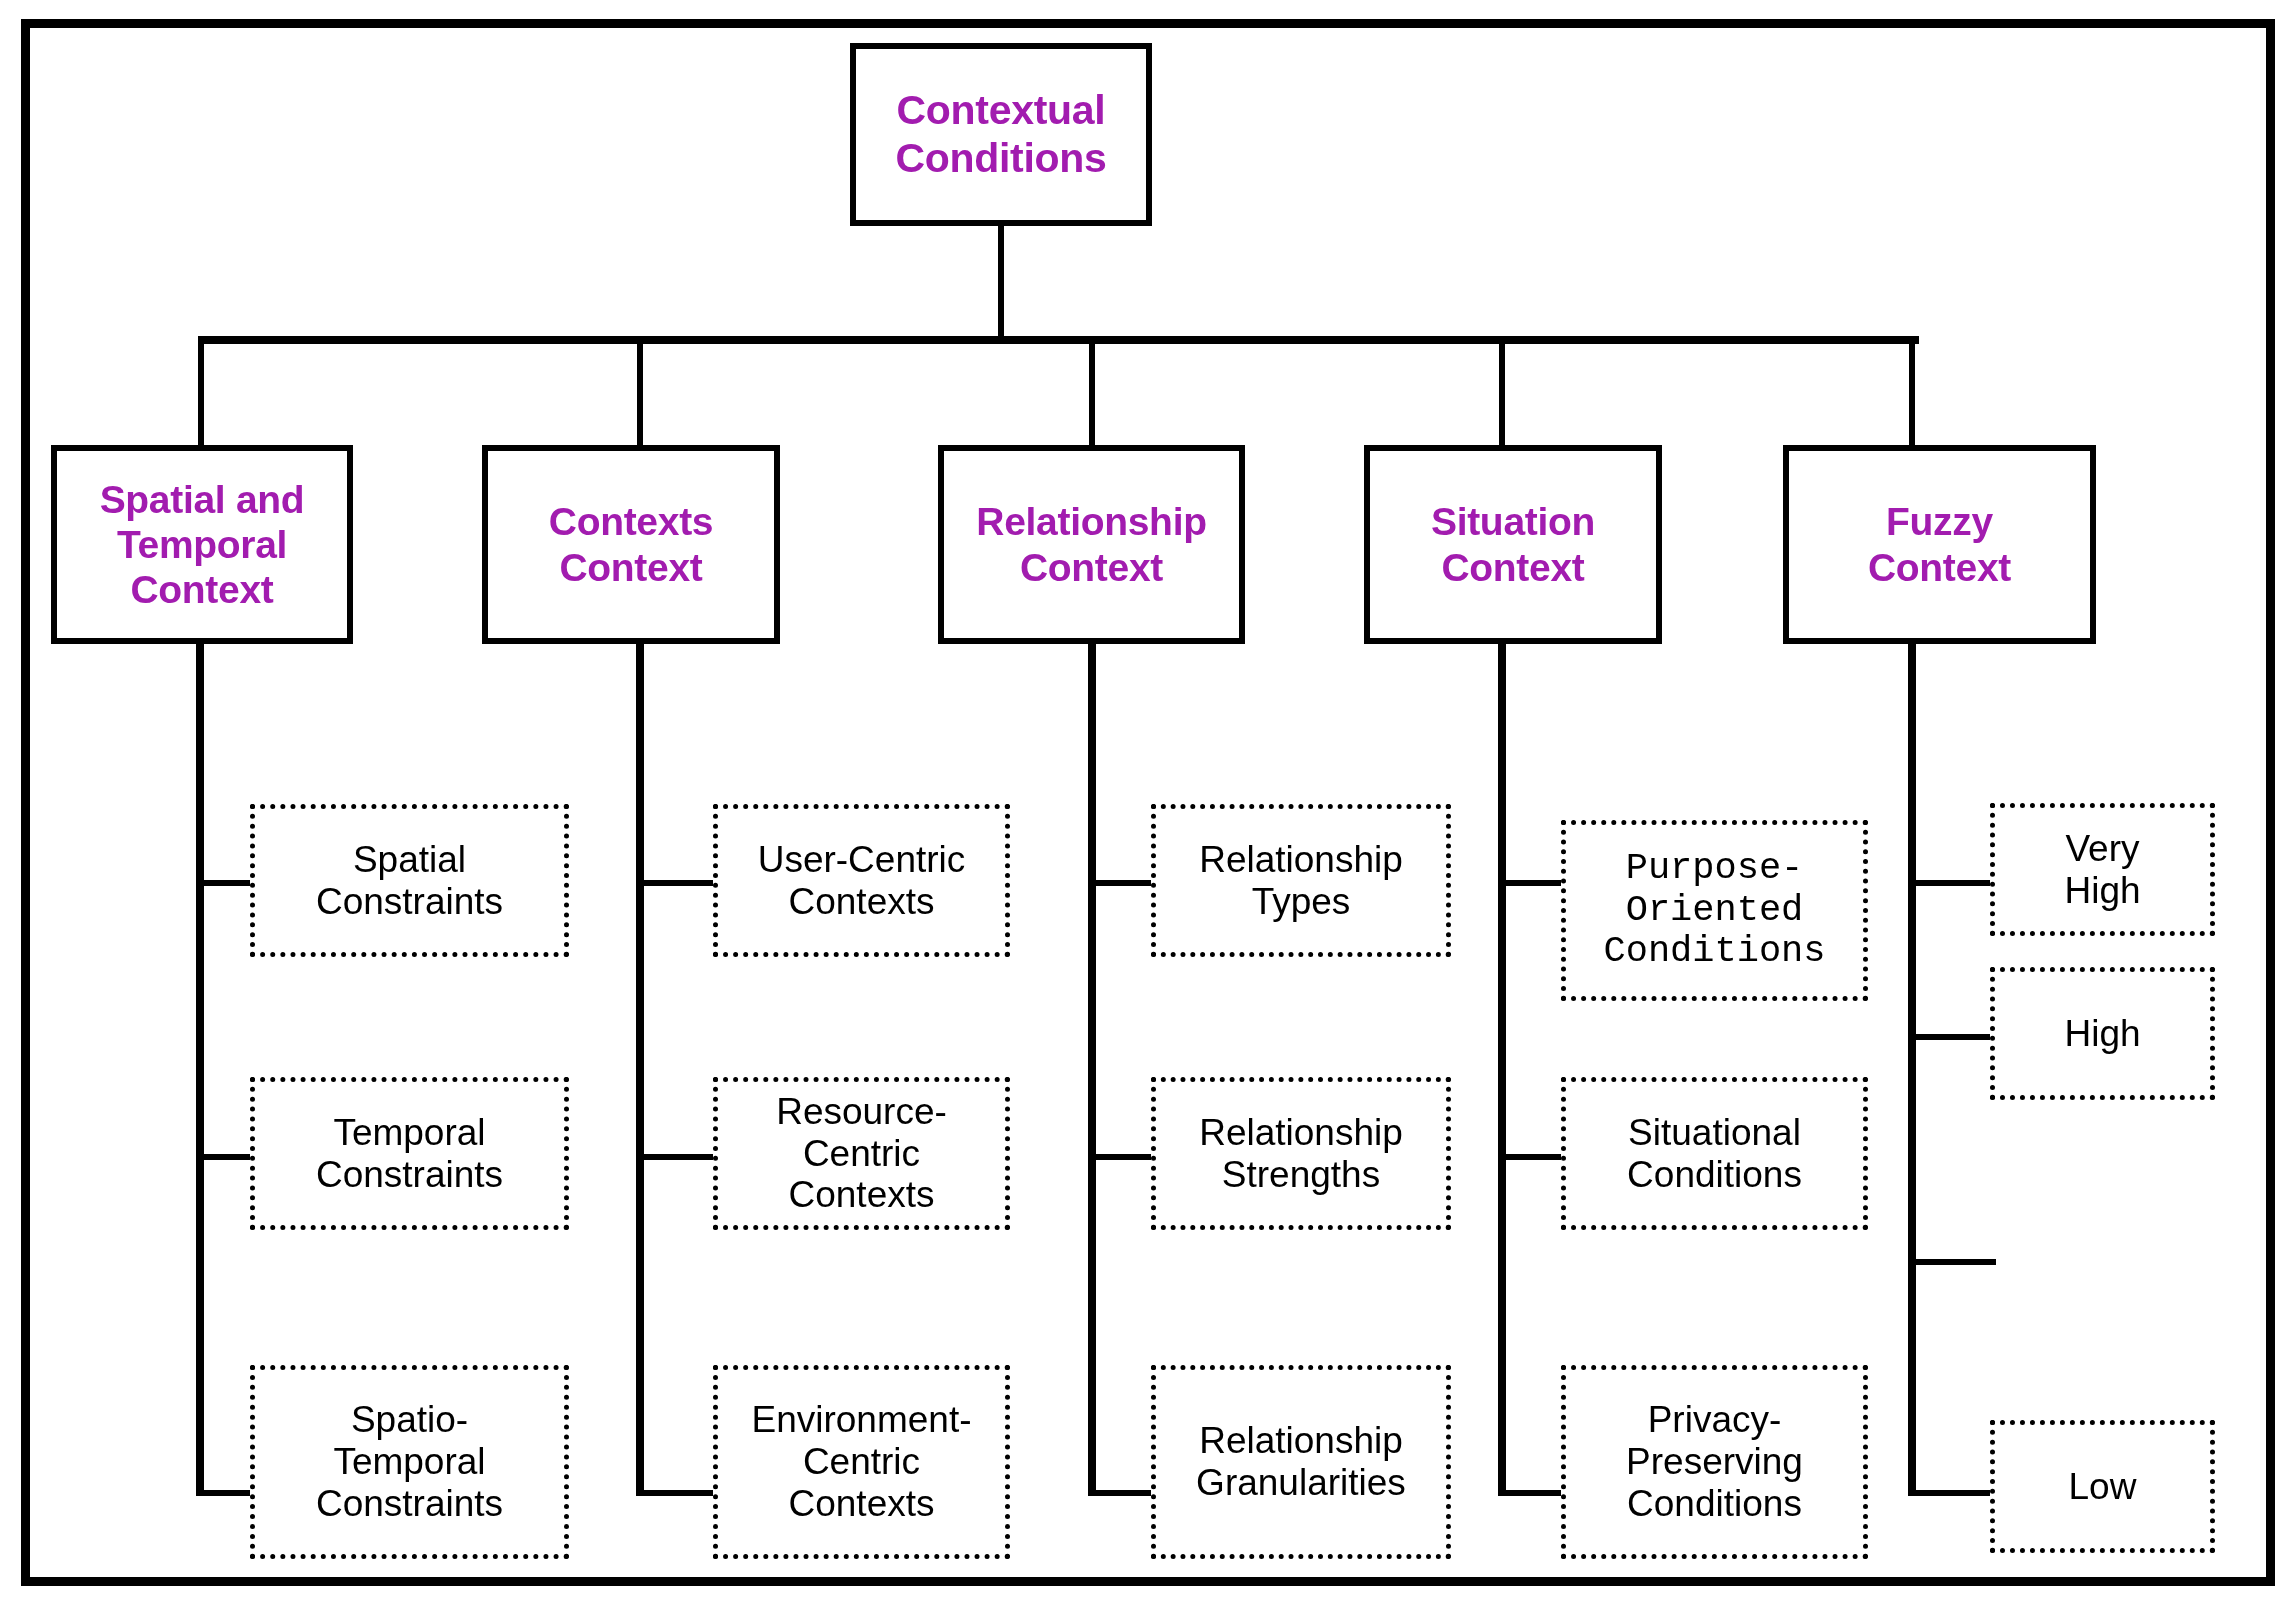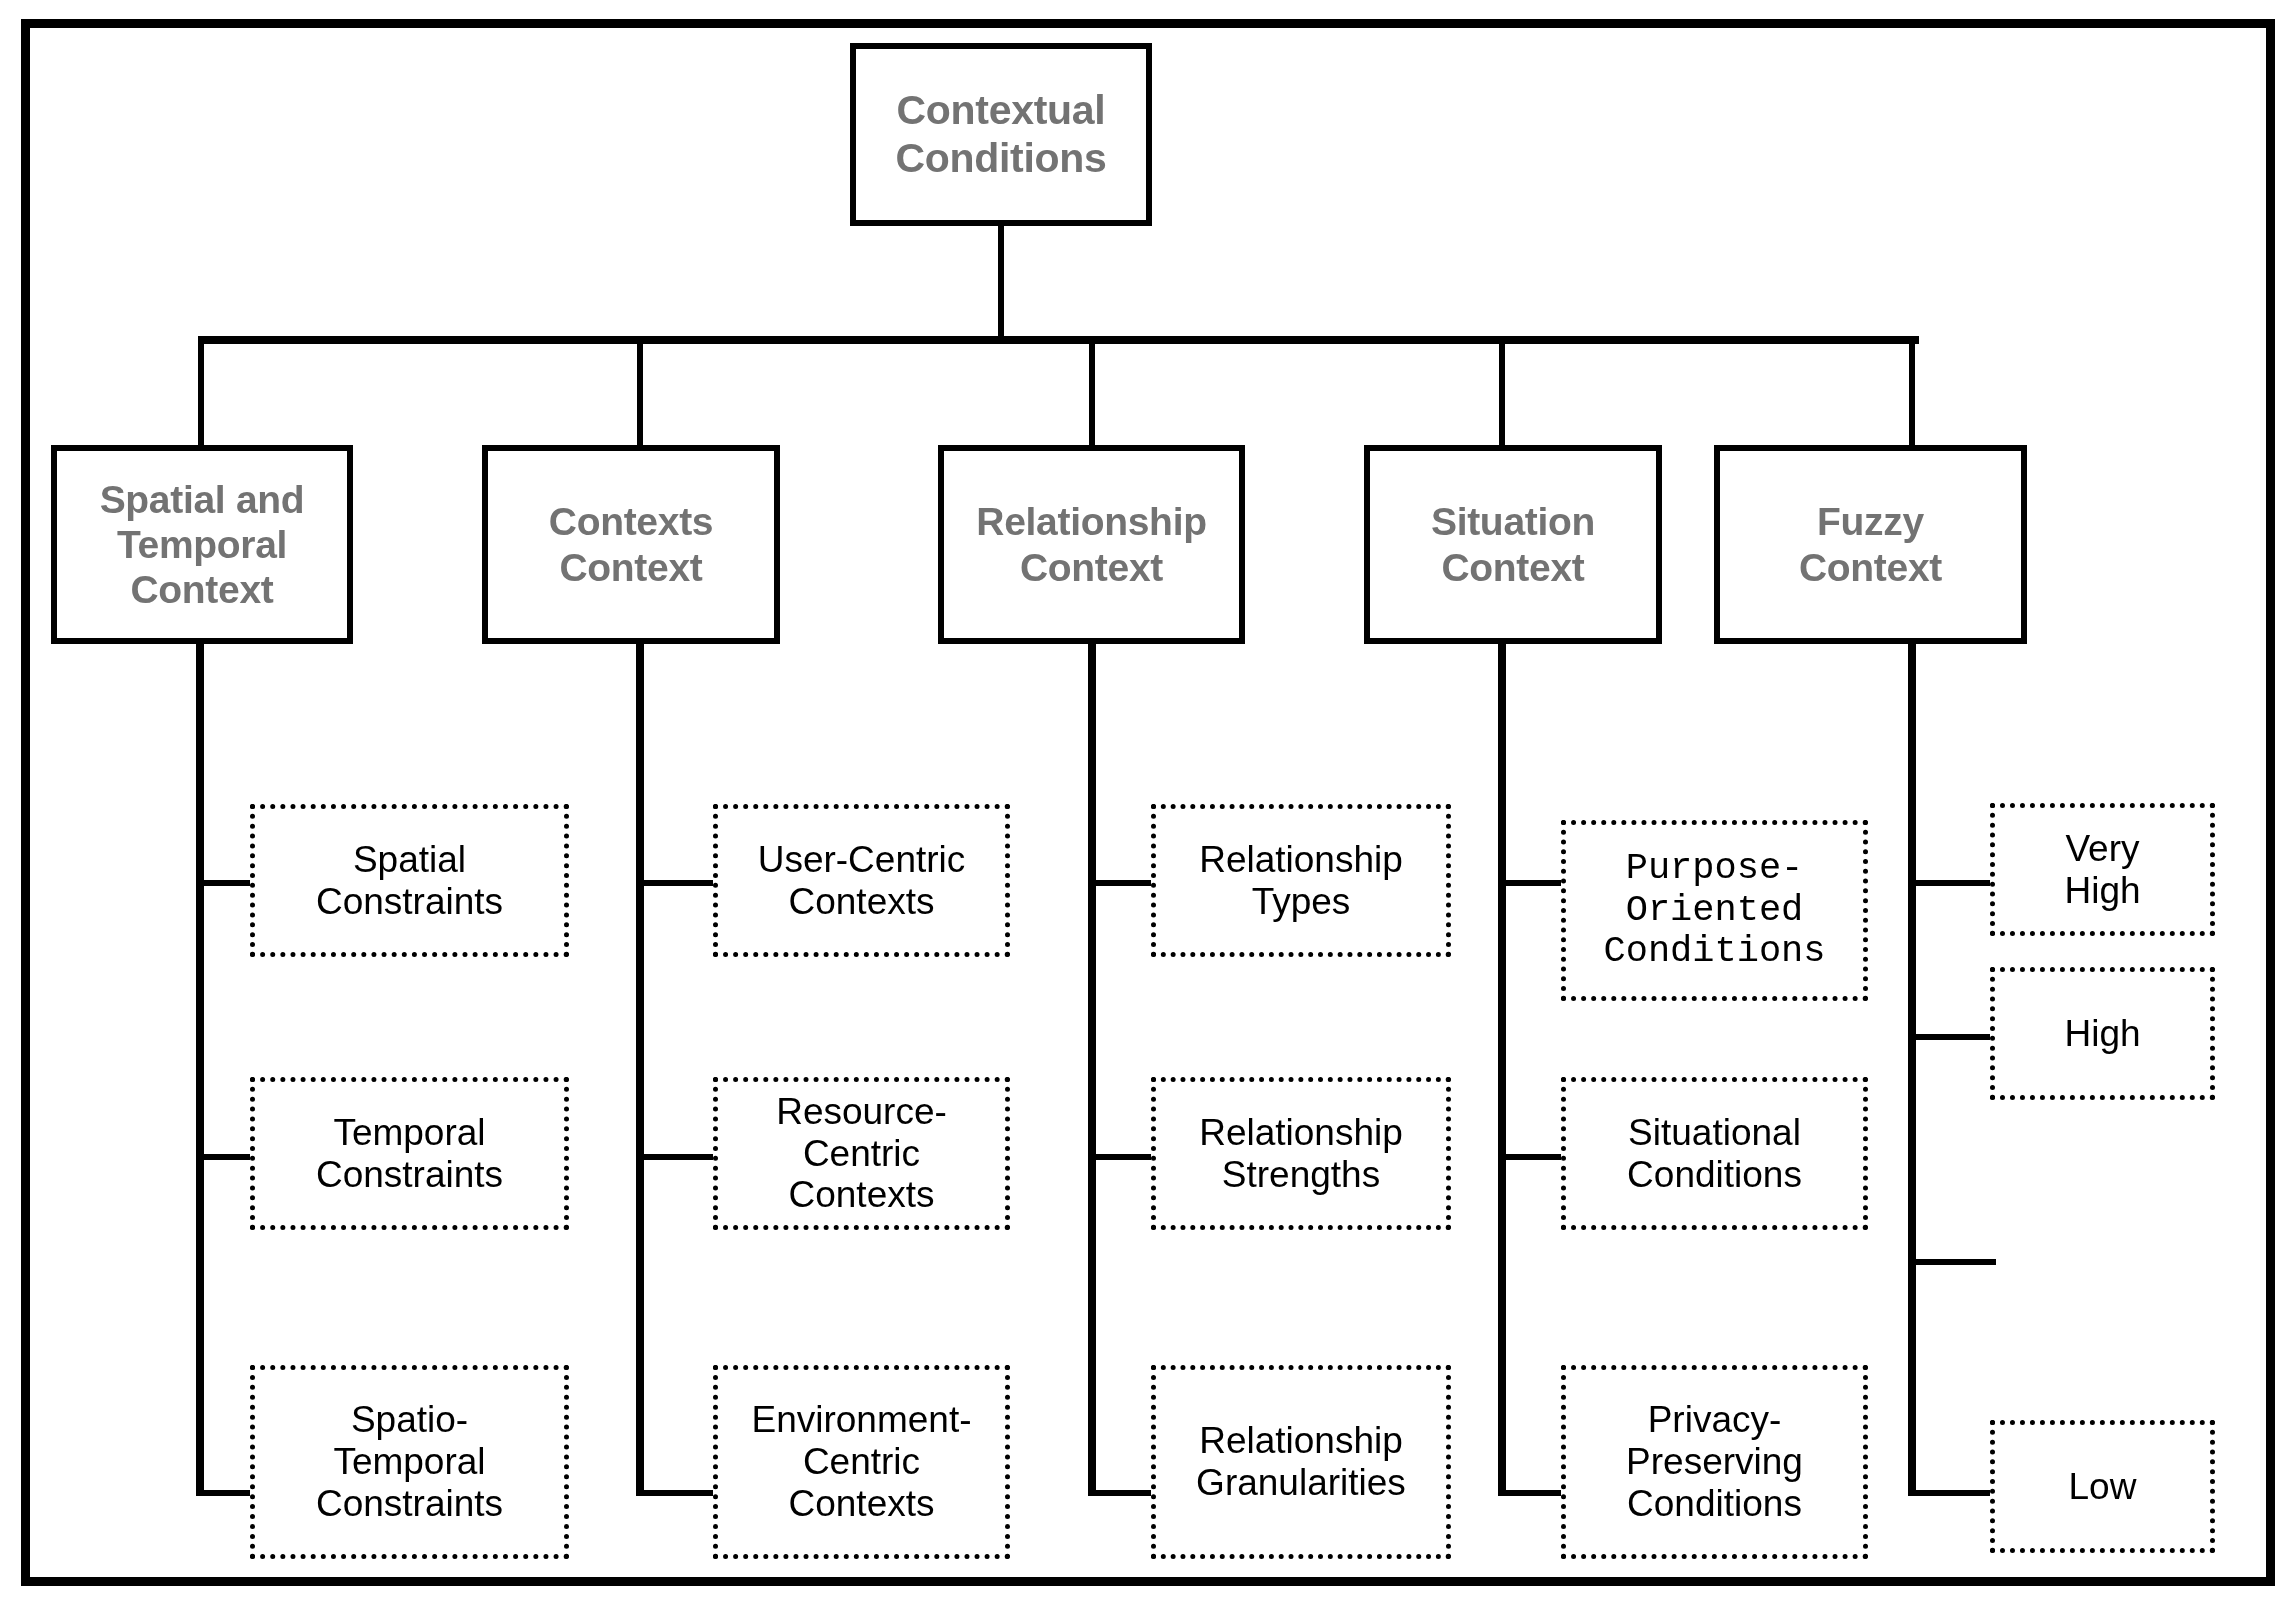--- a/index.html
+++ b/index.html
@@ -22,21 +22,21 @@
   .node{
     position:absolute;
     box-sizing:border-box;
     border:6.9px solid #000000;
     background:#ffffff;
     display:flex;
     align-items:center;
     justify-content:center;
     text-align:center;
     font-weight:bold;
-    color:#737373;
+    color:#a21caf;
     line-height:1.16;
     white-space:pre-line;
     z-index:6;
   }
   .node.root{font-size:41px;letter-spacing:-0.3px;}
   .node.lvl2{font-size:39px;letter-spacing:-0.3px;}
   
   .leaf{
     position:absolute;
     box-sizing:border-box;
@@ -85,21 +85,21 @@
 
   <div class="node lvl2" style="left:482px;top:445px;width:298px;height:199px;">Contexts
 Context</div>
 
   <div class="node lvl2" style="left:938px;top:445px;width:307px;height:199px;">Relationship
 Context</div>
 
   <div class="node lvl2" style="left:1364px;top:445px;width:298px;height:199px;">Situation
 Context</div>
 
-  <div class="node lvl2" style="left:1714px;top:445px;width:313px;height:199px;">Fuzzy
+  <div class="node lvl2" style="left:1783px;top:445px;width:313px;height:199px;">Fuzzy
 Context</div>
 
   <div class="spine" style="left:196px;top:643px;height:853px;"></div>
   <div class="hline" style="left:196px;top:880px;width:58px;"></div>
   <div class="hline" style="left:196px;top:1154px;width:58px;"></div>
   <div class="hline" style="left:196px;top:1490px;width:58px;"></div>
 
   <div class="leaf" style="left:250px;top:804px;width:319px;height:153px;">Spatial
 Constraints</div>
   <div class="leaf" style="left:250px;top:1077px;width:319px;height:153px;">Temporal

